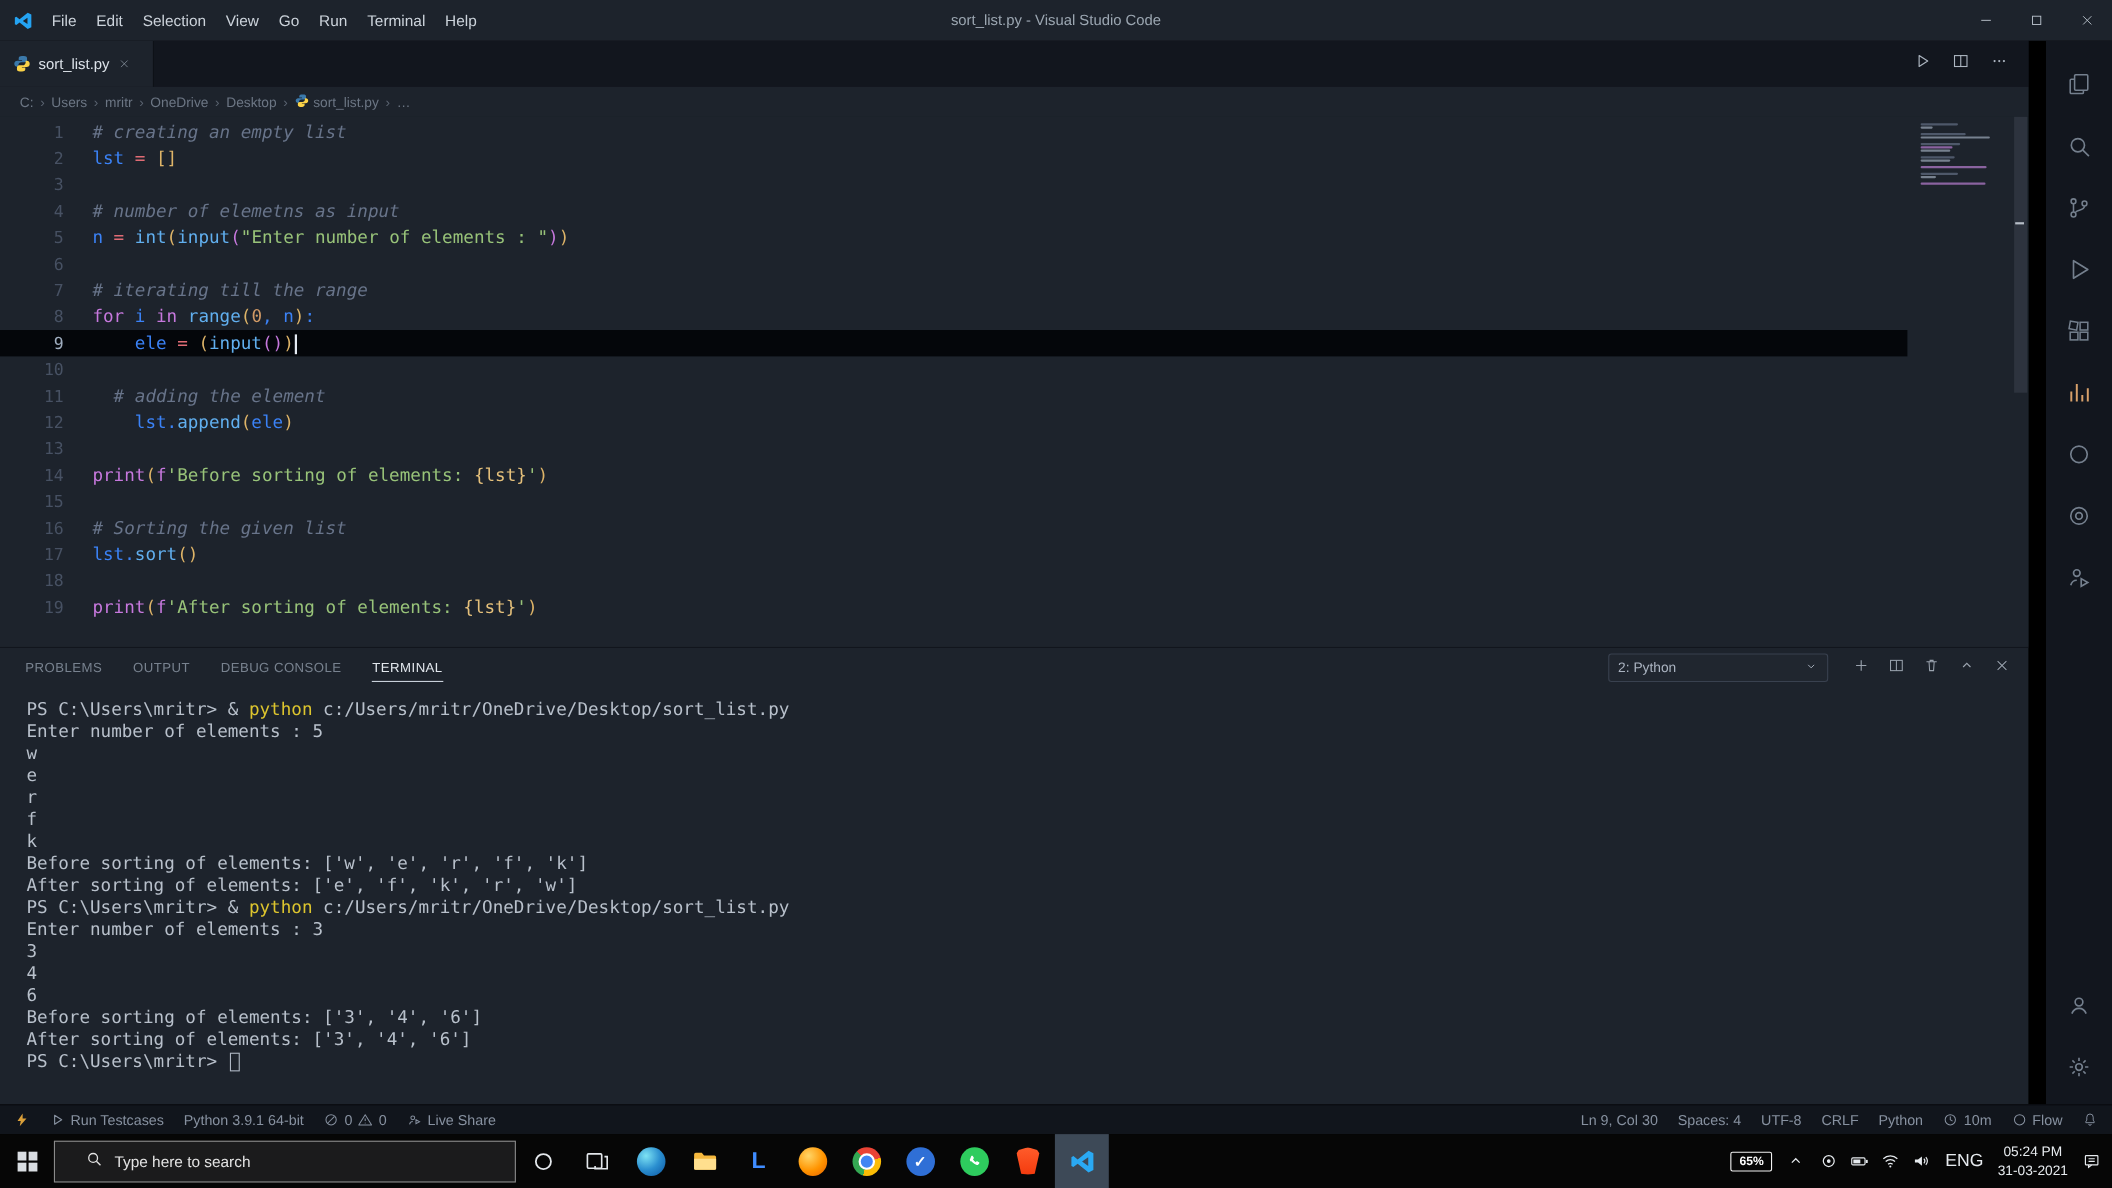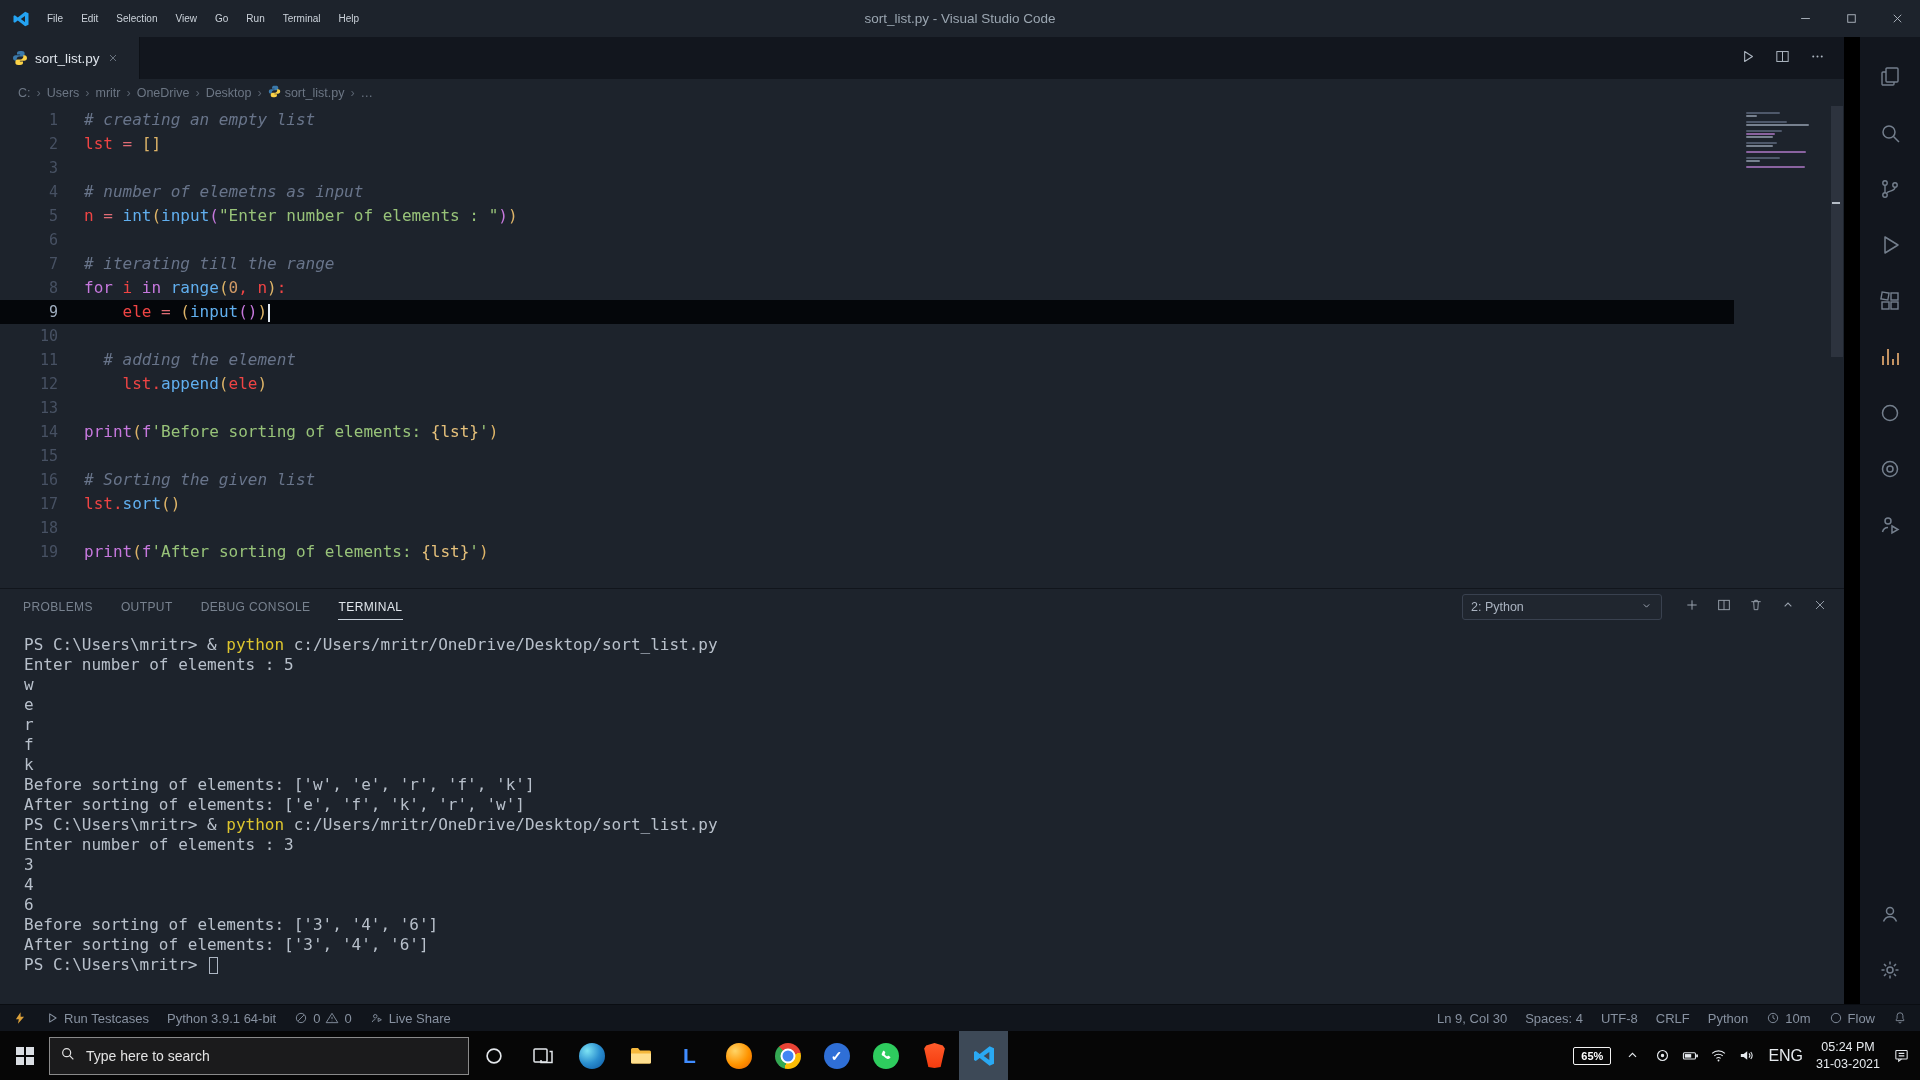--- a/index.html
+++ b/index.html
@@ -5,21 +5,21 @@
   *{margin:0;padding:0;box-sizing:border-box;}
   html,body{width:1920px;height:1080px;overflow:hidden;background:#000;}
   body{font-family:"Liberation Sans",sans-serif;color:#c5ccd6;}
   .screen{width:1920px;height:1080px;display:flex;flex-direction:column;}
 
   
   .titlebar{height:37px;background:#1d232c;display:flex;align-items:center;position:relative;flex:0 0 auto;}
   .vsc-logo{width:18px;height:18px;margin:0 8px 0 12px;display:flex;}
   .vsc-logo svg{width:18px;height:18px;}
   .menubar{display:flex;align-items:center;}
-  .menu-item{padding:0 9px;font-size:10px;color:#ccd3db;cursor:default;}
+  .menu-item{padding:0 9px;font-size:14px;color:#ccd3db;cursor:default;}
   .win-title{position:absolute;left:50%;transform:translateX(-50%);font-size:13.5px;color:#9ba6b1;white-space:nowrap;}
   .win-controls{margin-left:auto;display:flex;height:100%;}
   .wc{width:46px;height:100%;display:flex;align-items:center;justify-content:center;color:#b6bec8;}
   .wc svg{width:15px;height:15px;}
 
   
   .body-row{flex:1 1 auto;display:flex;min-height:0;gap:16px;}
   .workbench{flex:1 1 auto;display:flex;flex-direction:column;min-width:0;background:#1d232c;}
 
   
@@ -40,21 +40,21 @@
 
   
   .editor{height:482px;position:relative;overflow:hidden;flex:0 0 auto;background:#1d232c;}
   .code{position:absolute;left:0;top:2px;right:110px;font-family:"DejaVu Sans Mono",monospace;font-size:16px;}
   .code-line{display:flex;height:24px;line-height:24px;white-space:pre;}
   .code-line.current{background:#04060a;}
   .gutter{width:58px;flex:0 0 58px;text-align:right;color:#475163;font-size:15px;margin-right:26px;}
   .code-line.current .gutter{color:#a0aec0;}
   .line-content{white-space:pre;}
   .tok-cm{color:#68748a;font-style:italic;}
-  .tok-v{color:#ef4444;}
+  .tok-v{color:#3b82f6;}
   .tok-op{color:#e06c75;}
   .tok-kw{color:#c678dd;}
   .tok-fn{color:#61afef;}
   .tok-st{color:#98c379;}
   .tok-num{color:#d19a66;}
   .tok-b1{color:#deb468;}
   .tok-b2{color:#c678dd;}
   .tok-br{color:#e5c07b;}
   .caret{display:inline-block;width:2px;height:18px;background:#e4eaf2;vertical-align:middle;margin-left:1px;}
   .minimap{position:absolute;top:6px;right:16px;width:84px;}
@@ -92,21 +92,21 @@
   .sb-right{margin-left:auto;}
   .sb-item{display:flex;align-items:center;gap:5px;padding:0 9px;height:100%;white-space:nowrap;}
   .sb-item .ic{display:flex;}
   .sb-item .ic svg{width:14px;height:14px;}
 
   
   .taskbar{height:49px;background:#060606;display:flex;align-items:stretch;flex:0 0 auto;}
   .start{width:49px;display:flex;align-items:center;justify-content:center;}
   .start-grid{display:grid;grid-template-columns:8px 8px;grid-template-rows:8px 8px;gap:2px;}
   .start-grid i{background:#d9dde2;display:block;}
-  .tsearch{width:420px;align-self:center;height:38px;background:#1b1b1c;border:1px solid #8a8a8a;display:flex;align-items:center;gap:10px;padding:0 10px;color:#e3e3e3;font-size:14px;}
+  .tsearch{width:420px;align-self:center;height:38px;background:#1b1b1c;border:1px solid #8a8a8a;display:flex;align-items:center;gap:10px;padding:0 28px;color:#e3e3e3;font-size:14px;}
   .tsearch .ic svg{width:16px;height:16px;}
   .tb-apps{display:flex;align-items:stretch;}
   .tb-btn{width:49px;display:flex;align-items:center;justify-content:center;}
   .tb-btn.active{background:#3d4957;}
   .app-ic{width:26px;height:26px;display:flex;align-items:center;justify-content:center;position:relative;}
   .app-ic svg{width:24px;height:24px;}
   .app-cortana svg{width:22px;height:22px;}
   .app-edge{border-radius:50%;background:radial-gradient(circle at 32% 30%,#7de3f4,#2b8fd0 50%,#0a55a0);}
   .app-firefox{border-radius:50%;background:radial-gradient(circle at 35% 30%,#ffd567,#ff9400 55%,#e66000);}
   .app-chrome{border-radius:50%;background:conic-gradient(from -45deg,#ea4335 0 120deg,#fbbc05 0 240deg,#34a853 0 360deg);}

